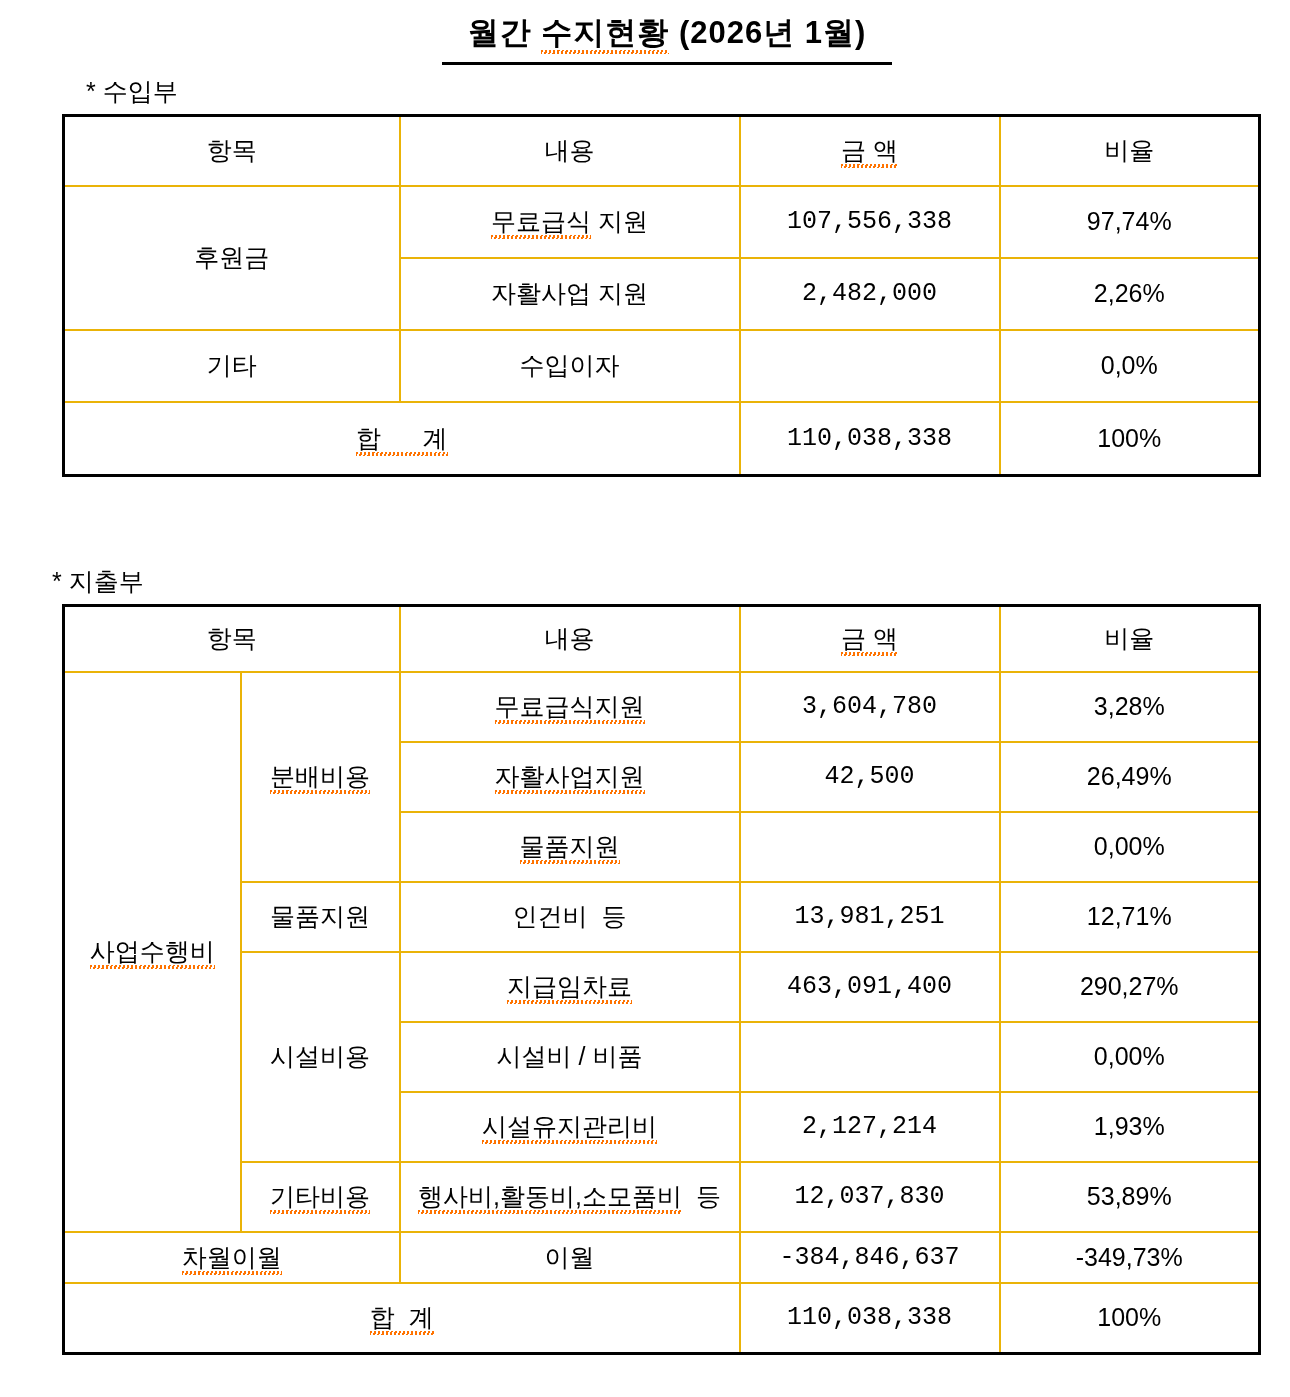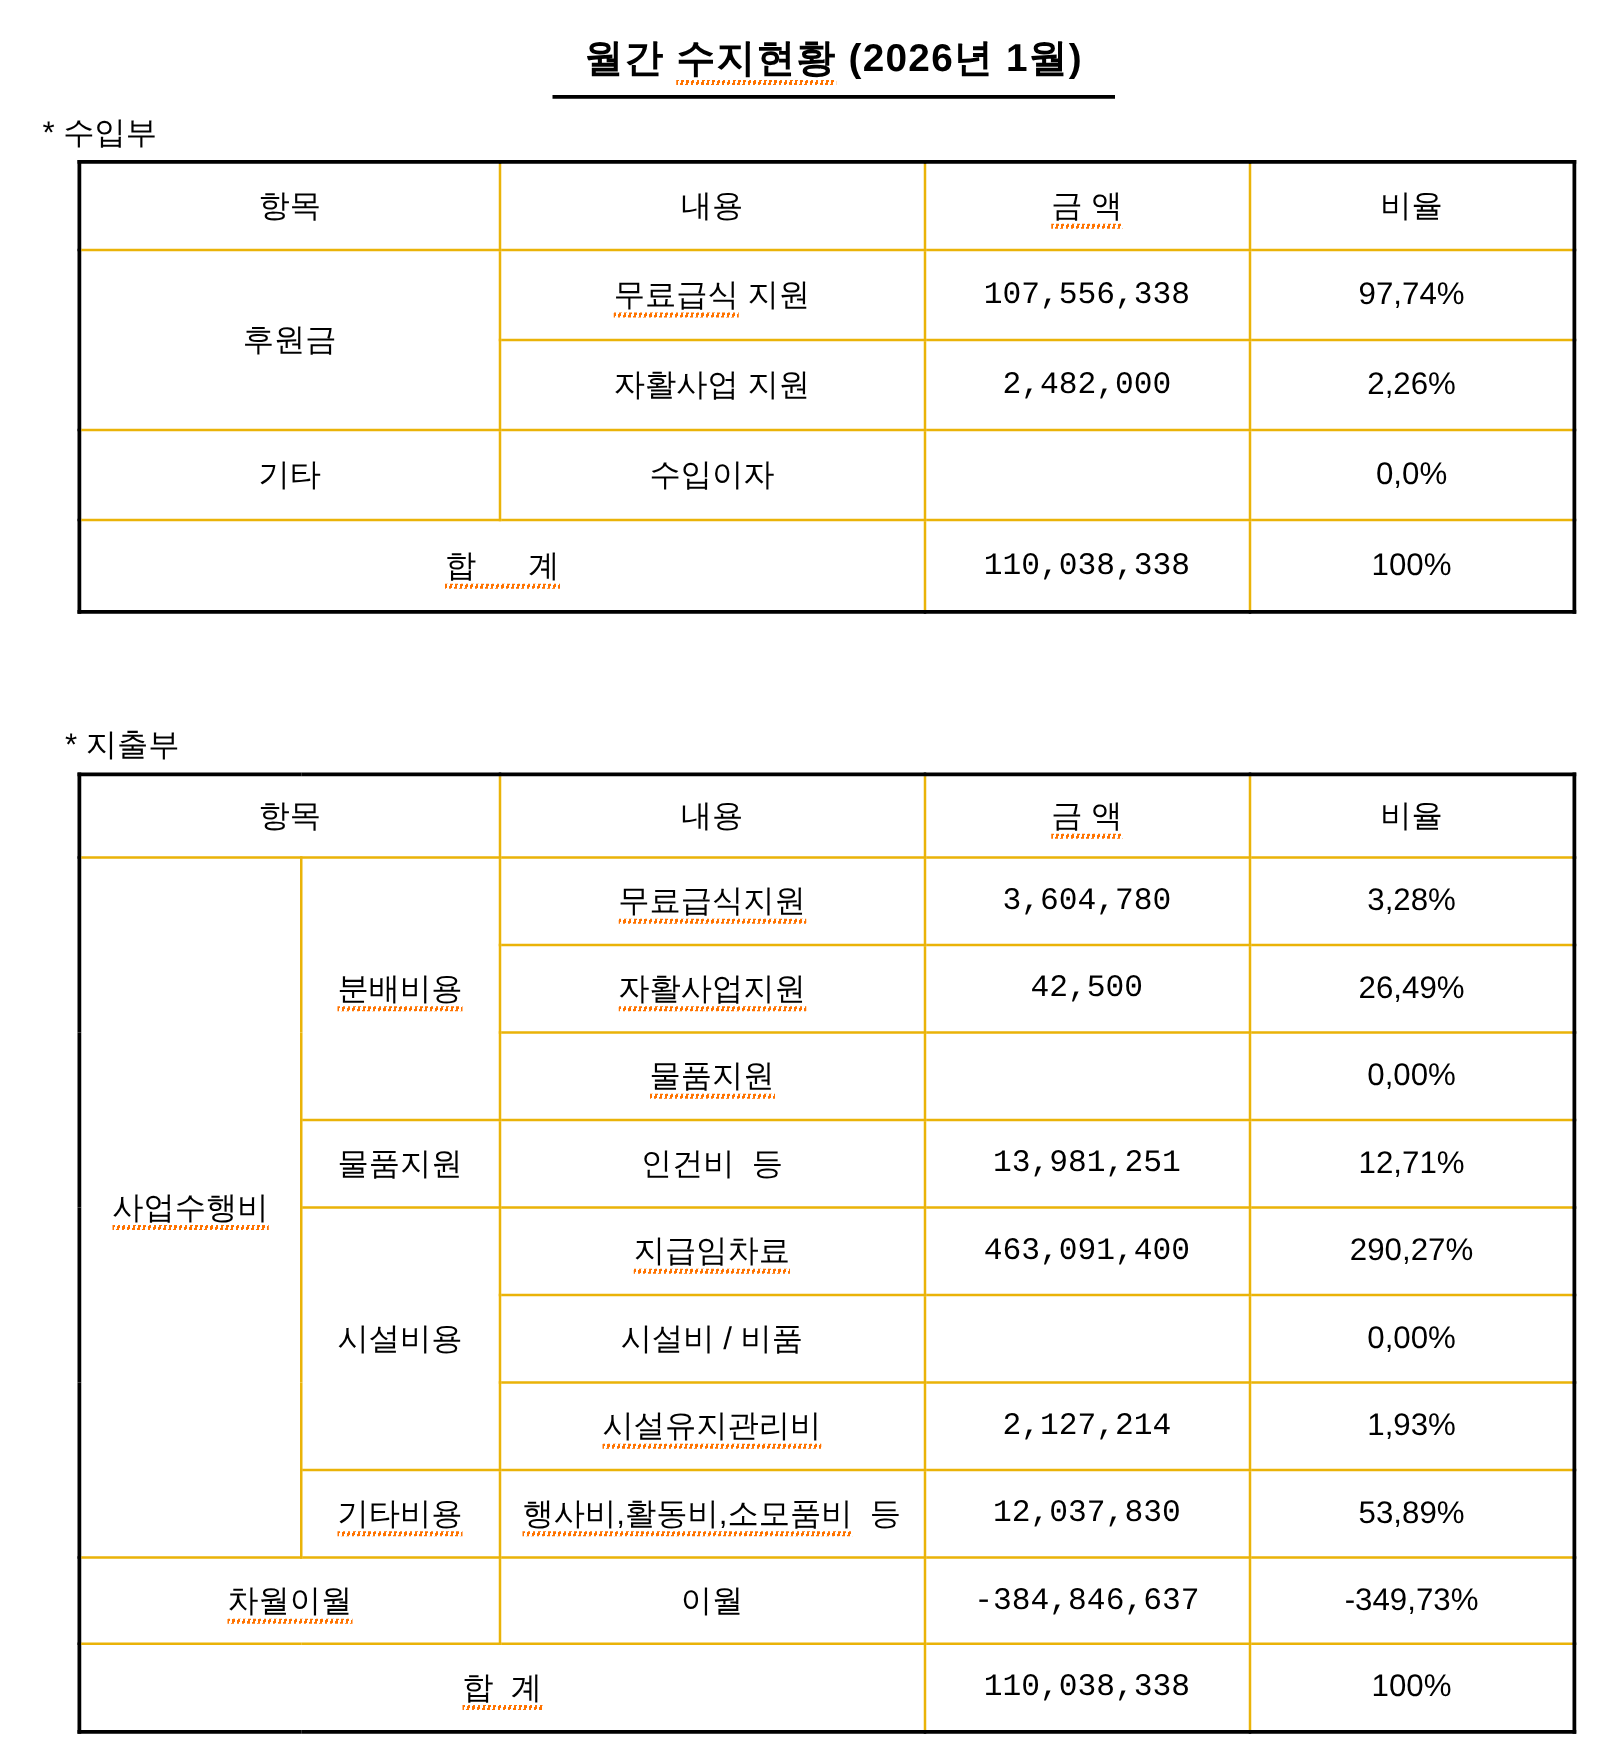--- a/index.html
+++ b/index.html
@@ -8,38 +8,38 @@
     background: #ffffff;
     color: #000000;
   }
   body {
     width: 1290px;
     height: 1397px;
     font-family: "Liberation Sans", "DejaVu Sans", sans-serif;
     overflow: hidden;
   }
   .title-wrap {
-    margin-top: 24px;
+    margin-top: 10px;
     text-align: center;
   }
   .doc-title {
     display: inline-block;
     transform: translateX(22px);
     font-size: 31px;
     font-weight: bold;
     letter-spacing: 1px;
     border-bottom: 3px solid #000;
     padding: 2px 26px 8px 26px;
     white-space: pre;
   }
   .section-label {
     font-size: 25px;
     white-space: pre;
   }
-  #income-label { margin: 10px 0 6px 34px; }
+  #income-label { margin: 10px 0 6px 86px; }
   #expense-label { margin: 88px 15px 6px 52px; }
 
   table.report {
     border-collapse: collapse;
     table-layout: fixed;
     margin-left: 62px;
     border: 3px solid #000;
   }
   table.report th, table.report td {
     border: 2px solid #eab308;
@@ -49,21 +49,21 @@
     vertical-align: middle;
     white-space: pre;
     overflow: hidden;
     padding: 0;
   }
   #income-table tr       { height: 72px; }
   #income-table tr.r-hdr { height: 70px; }
   #income-table tr.r-total { height: 74px; }
   #expense-table tr        { height: 70px; }
   #expense-table tr.r-hdr  { height: 66px; }
-  #expense-table tr.r-carry{ height: 69px; }
+  #expense-table tr.r-carry{ height: 51px; }
   #expense-table tr.r-total{ height: 71px; }
 
   td.num { text-align: right; padding-right: 14px; font-family: Liberation Mono, monospace; }
   td.pct { text-align: right; padding-right: 60px; }
   td.tight { font-size: 23px; }
 
   
   .sp {
     padding-bottom: 4px;
     background: repeating-linear-gradient(105deg, #ff7300 0 2px, rgba(255,255,255,0) 2px 4px)

